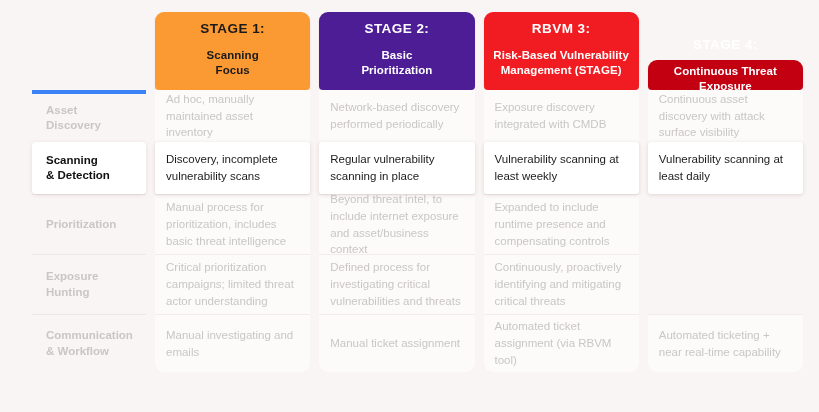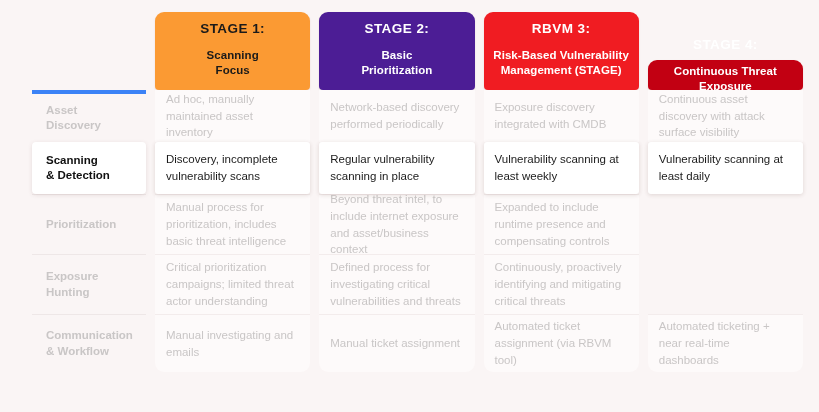--- a/index.html
+++ b/index.html
@@ -202,15 +202,15 @@
 
   <div class="row-label">
     <span>
       <span class="cell-text">Communication</span>
       <span class="cell-text">&amp; Workflow</span>
     </span>
   </div>
   <div class="cell bottom-row">Manual investigating and emails</div>
   <div class="cell bottom-row">Manual ticket assignment</div>
   <div class="cell bottom-row">Automated ticket assignment (via RBVM tool)</div>
-  <div class="cell bottom-row">Automated ticketing + near real-time dashboards</div>
+  <div class="cell bottom-row">Automated ticketing + near real-time capability</div>
 
 </div>
 
 </body></html>

